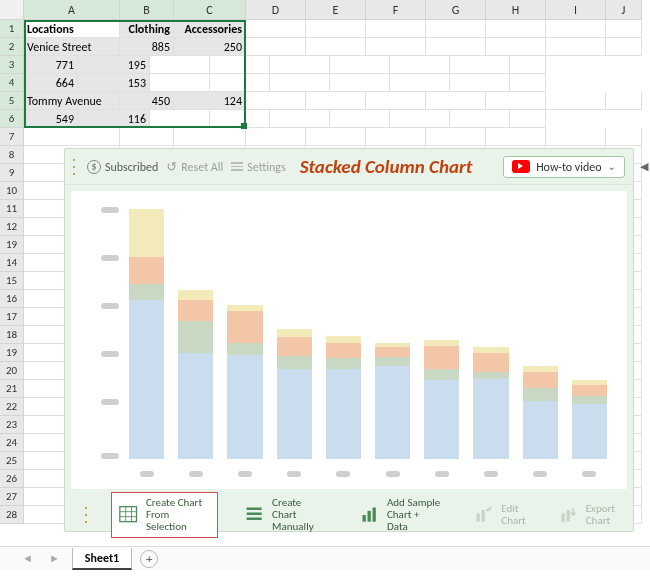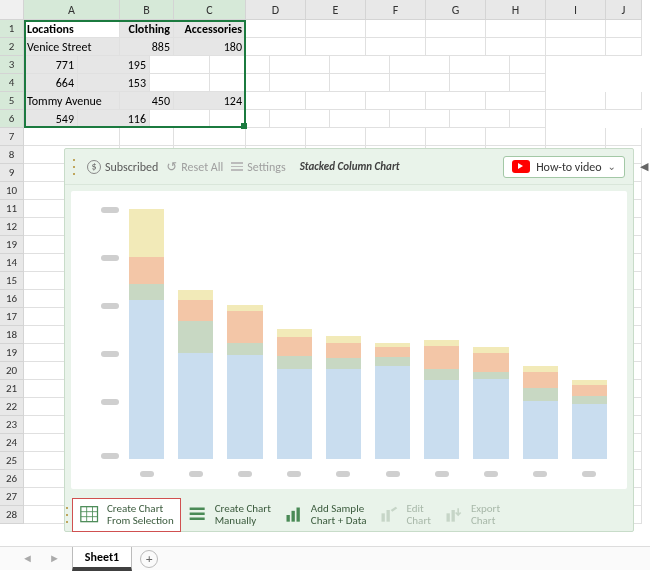--- a/index.html
+++ b/index.html
@@ -33,49 +33,49 @@
   .panel { position: absolute; top: 148px; left: 64px; width: 570px; height: 384px; background: #e9f3ea; border: 1px solid #c8dcc9; border-radius: 2px; }
   .panel-toolbar { display: flex; align-items: center; height: 36px; padding: 0 8px; gap: 8px; border-bottom: 1px solid #d9e6da; }
   .drag-dots { width: 6px; height: 16px; display:flex; flex-direction:column; justify-content:space-between; }
   .drag-dots span{ width:2px; height:2px; background:#b08c2e; border-radius:50%; }
   .subscribed { display:flex; align-items:center; gap:4px; color:#5a5a5a; font-size:12px; }
   .dollar { width:14px;height:14px;border:1.5px solid #888;border-radius:50%;display:inline-flex;align-items:center;justify-content:center;font-size:10px;color:#666; }
   .tb-btn { display:flex; align-items:center; gap:4px; color:#a0a0a0; font-size:12px; cursor:default; }
   .reset-ic { font-size:13px; }
   .settings-lines { display:inline-flex;flex-direction:column;gap:2px; }
   .settings-lines i{ display:block;width:12px;height:1.5px;background:#bbb; }
-  .panel-title { font-style: italic; font-weight: bold; color: #404040; font-size: 11px; margin-left: 6px; }
+  .panel-title { font-style: italic; font-weight: bold; color: #c2410c; font-size: 19px; margin-left: 6px; }
   .howto { margin-left:auto; display:flex;align-items:center;gap:6px;border:1px solid #a3c8a6;border-radius:3px;padding:3px 8px;background:#fff;font-size:12px;color:#333; }
   .yt { width:18px;height:13px;background:#ff0000;border-radius:3px;position:relative; }
   .yt::after{content:'';position:absolute;left:6px;top:3px;border-left:5px solid #fff;border-top:3.5px solid transparent;border-bottom:3.5px solid transparent;}
   .chev{ font-size:10px;color:#666; }
   .collapse-arrow { position:absolute; top:160px; left:640px; font-size:11px; color:#666; }
 
   
   .chart-area { position: relative; height: 298px; background: #fff; margin: 6px; border-radius: 2px; overflow:hidden; }
   .bars { position:absolute; left:58px; right:20px; bottom:30px; top:14px; display:flex; align-items:flex-end; gap:14px; }
   .bar { flex:1; position:relative; }
   .seg { width:100%; }
   .s1{ background:#c9ddef; } .s2{ background:#c8d8c3; } .s3{ background:#f3c6a7; } .s4{ background:#f2eab8; }
   .xstub { position:absolute; bottom:-18px; left:50%; transform:translateX(-50%); width:14px; height:6px; background:#cfcfcf; border-radius:3px; }
   .ytick { position:absolute; left:30px; width:18px; height:6px; background:#cfcfcf; border-radius:3px; }
 
   
-  .btnrow { display:flex; align-items:center; height:40px; padding:0 1px; gap:0; }
+  .btnrow { display:flex; align-items:center; height:40px; padding:0 12px; gap:20px;margin-left:8px; }
   .pbtn { display:flex; align-items:center; gap:6px; padding:4px 6px; font-size:11px; line-height:12px; color:#3a5a3c; }
   .pbtn.primary { border:1px solid #d05050; background:#fff; }
   .pbtn.dim { color:#a8b8a9; }
   .picon { width:22px; height:20px; display:flex; align-items:center; justify-content:center; }
   .picon svg { width:22px; height:20px; }
 
   
   .tabs { position:absolute; bottom:16px; left:0; right:0; height:24px; border-top:1px solid #ddd; display:flex; align-items:center; padding-left:18px; gap:8px; background:#fafafa; }
   .nav-arrow { color:#aaa; font-size:11px; padding:0 4px; }
   .sheet-tab { padding:3px 12px; border:1px solid #bbb; border-top:none; background:#fff; font-size:12px; }
-  .sheet-tab.active { border-bottom:4px solid #404040; font-weight:bold; }
+  .sheet-tab.active { border-bottom:2px solid #404040; font-weight:bold; }
   .addsheet { width:18px;height:18px;border:1px solid #bbb;border-radius:50%;display:flex;align-items:center;justify-content:center;font-size:13px;color:#666; }
 </style>
 </head>
 <body>
 
 <div class="grid">
   <div class="col-headers">
     <div class="rowhead-spacer"></div>
     <div class="colhead sel cA">A</div>
     <div class="colhead sel cB">B</div>
@@ -100,21 +100,21 @@
         <div class="cell cF"></div>
         <div class="cell cG"></div>
         <div class="cell cH"></div>
         <div class="cell cI"></div>
         <div class="cell cJ"></div>
       </div>
       <div class="row">
         <div class="rowhead sel">2</div>
         <div class="cell cA selgrid">Venice Street</div>
         <div class="cell cB selgrid r">885</div>
-        <div class="cell cC selgrid r">180</div>
+        <div class="cell cC selgrid r">250</div>
         <div class="cell cD"></div>
         <div class="cell cE"></div>
         <div class="cell cF"></div>
         <div class="cell cG"></div>
         <div class="cell cH"></div>
         <div class="cell cI"></div>
         <div class="cell cJ"></div>
       </div>
       <div class="row">
         <div class="rowhead sel">3</div>

